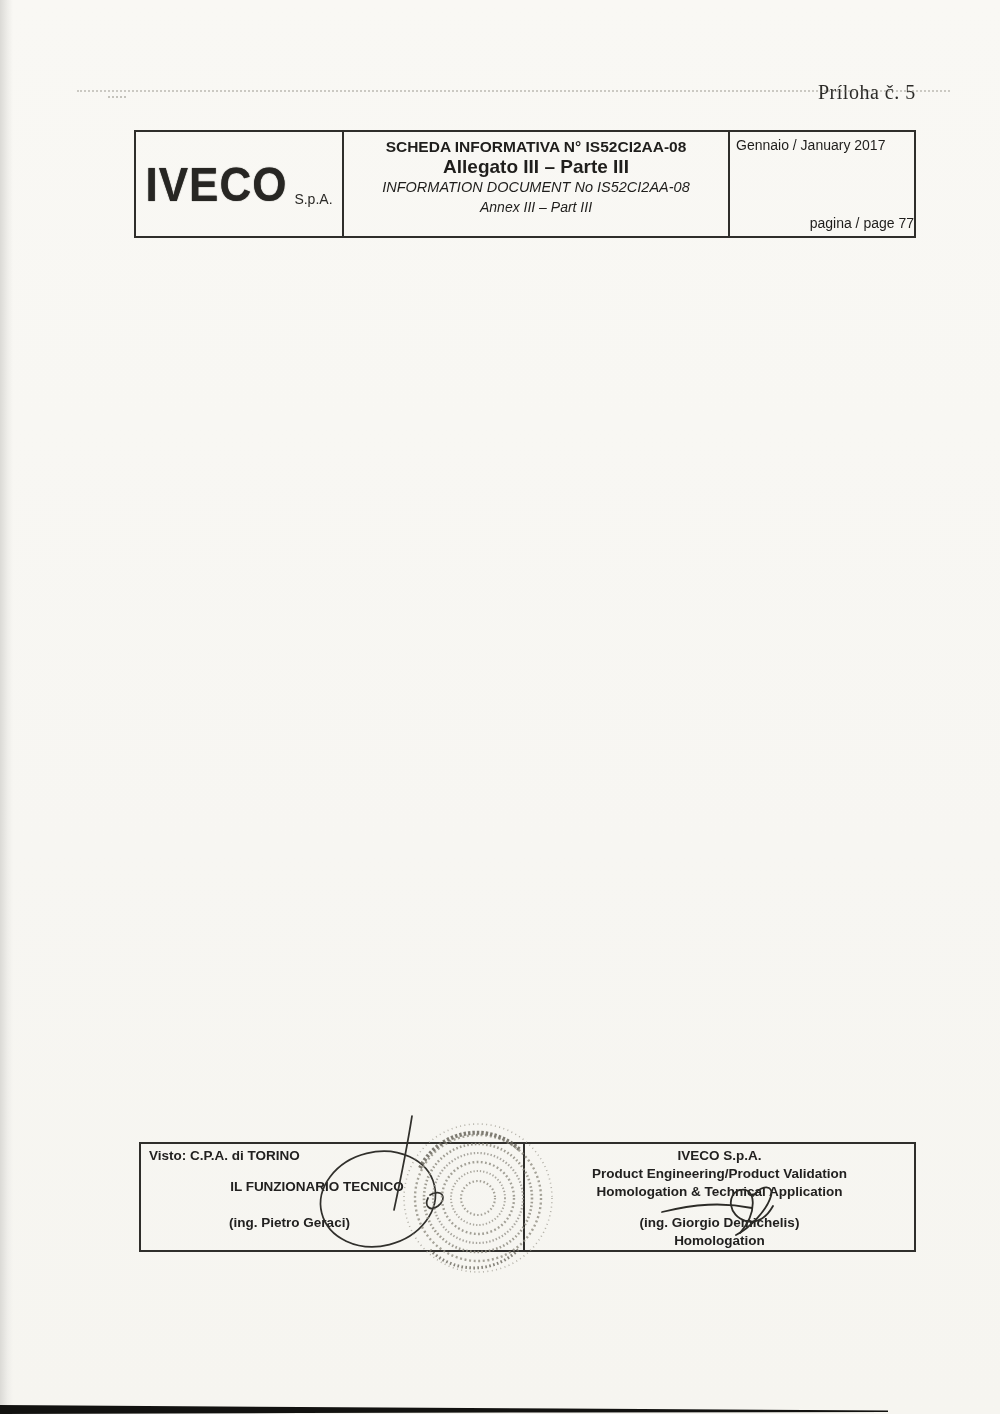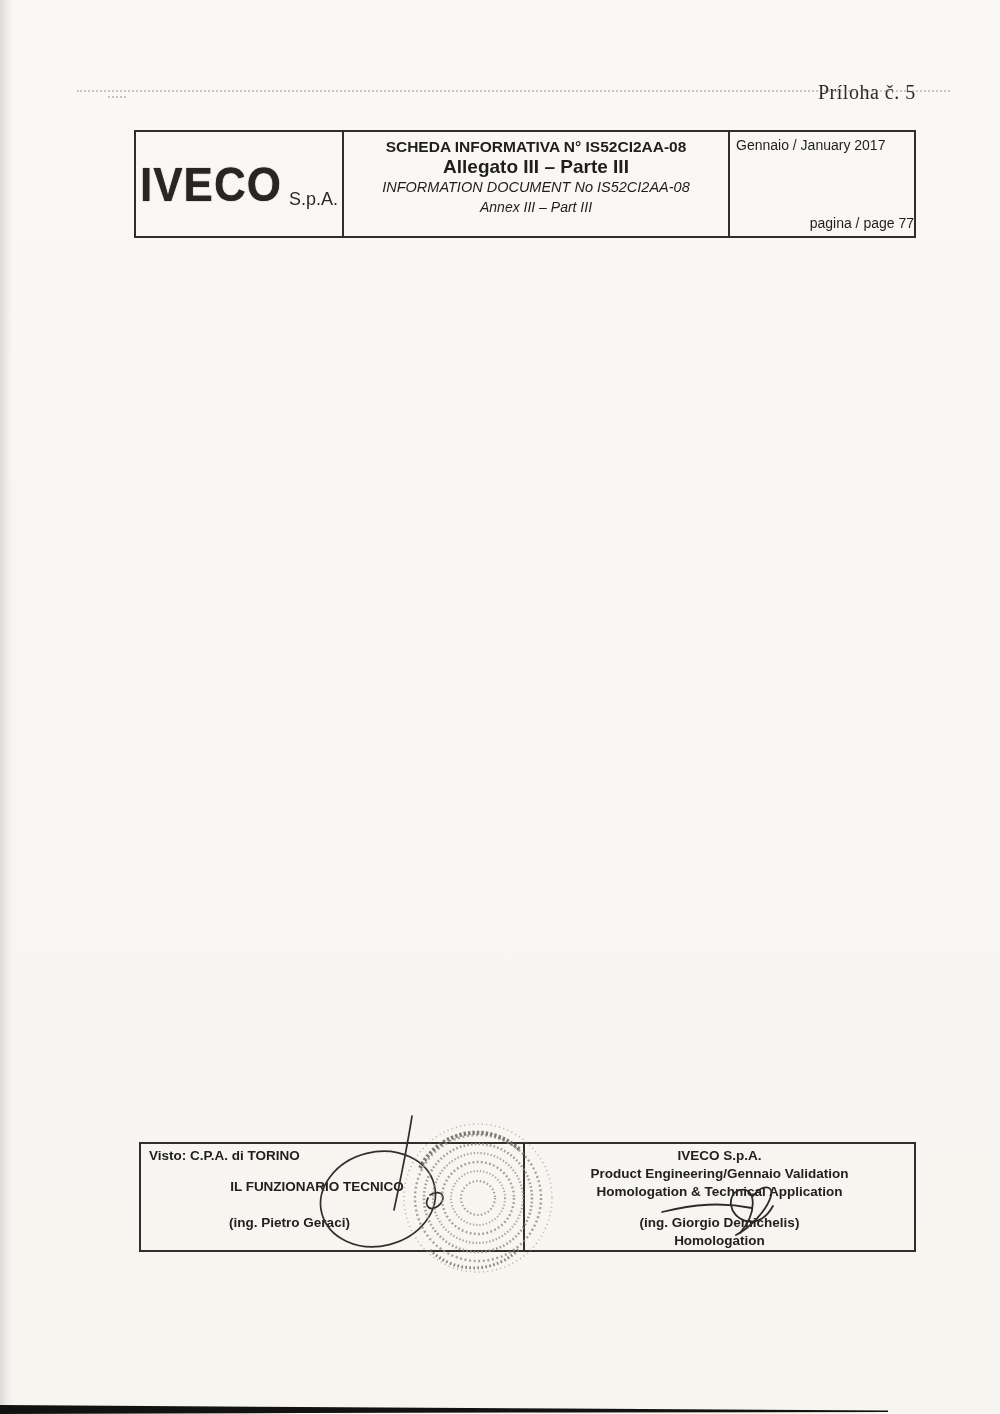--- a/index.html
+++ b/index.html
@@ -15,21 +15,21 @@
   .smudge2{position:absolute;left:108px;top:96px;width:18px;height:0;
         border-top:2px dotted rgba(118,114,104,.4);}
 
   
   .hbox{position:absolute;left:134px;top:130px;width:782px;height:108px;
         border:2px solid #2f2e2b;display:flex;box-sizing:border-box;}
   .hlogo{width:208px;border-right:2px solid #2f2e2b;display:flex;align-items:center;
         justify-content:center;box-sizing:border-box;}
   .iveco{font-weight:700;font-size:44px;letter-spacing:1px;color:#272623;
         transform:scaleY(1.1);text-shadow:0 0 1px #3a3835;}
-  .spa{font-size:18px;color:#2b2a27;margin:30px 0 0 7px;}
+  .spa{font-size:14px;color:#2b2a27;margin:30px 0 0 7px;}
   .htitle{flex:1;border-right:2px solid #2f2e2b;text-align:center;padding-top:5px;
         line-height:20px;box-sizing:border-box;}
   .t1{font-weight:700;font-size:15.5px;}
   .t2{font-weight:700;font-size:19px;}
   .t3{font-style:italic;font-size:14.5px;}
   .t4{font-style:italic;font-size:14px;}
   .hdate{width:184px;position:relative;font-size:14px;box-sizing:border-box;}
   .issue{padding:5px 2px 0 6px;}
   .pageno{position:absolute;right:0;bottom:5px;}
 
@@ -93,21 +93,21 @@
   </div>
 
   <div class="fbox">
     <div class="fleft">
       <div class="fvisto">Visto: C.P.A. di TORINO</div>
       <div class="frole">IL FUNZIONARIO TECNICO</div>
       <div class="fname1">(ing. Pietro Geraci)</div>
     </div>
     <div class="fright">
       <div>IVECO S.p.A.</div>
-      <div>Product Engineering/Gennaio Validation</div>
+      <div>Product Engineering/Product Validation</div>
       <div>Homologation &amp; Technical Application</div>
       <div class="fr-name">(ing. Giorgio Demichelis)</div>
       <div>Homologation</div>
     </div>
   </div>
 
   <svg class="overlay" width="1000" height="1414" viewBox="0 0 1000 1414">
     <g fill="none" stroke="#31302c" stroke-width="1.7" stroke-linecap="round">
       <path d="M412,1116 C407,1148 400,1182 394,1210"></path>
       <ellipse cx="378" cy="1199" rx="58" ry="47" transform="rotate(-14 378 1199)"></ellipse>

